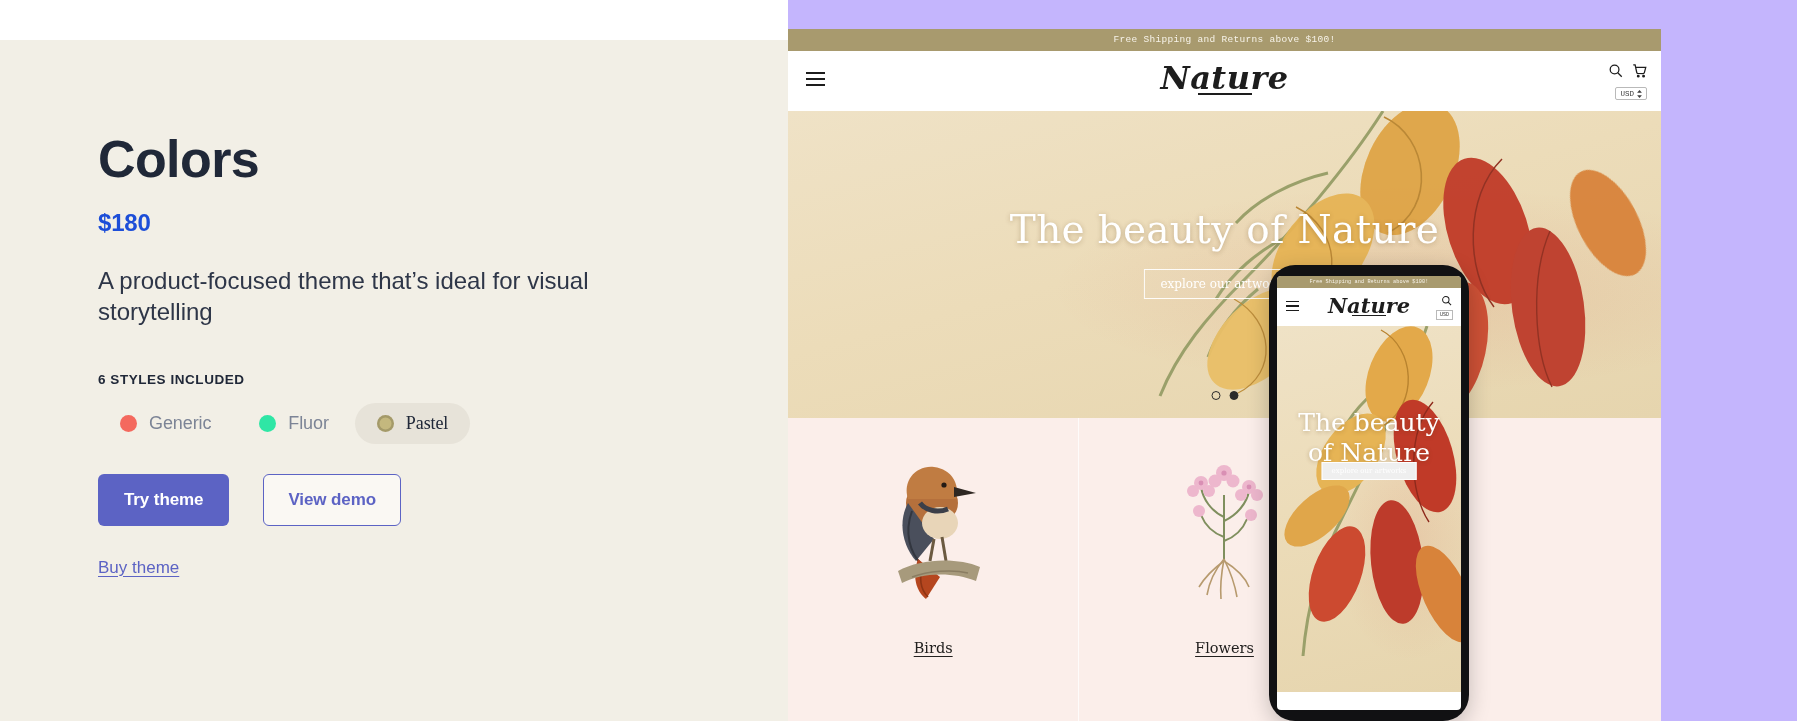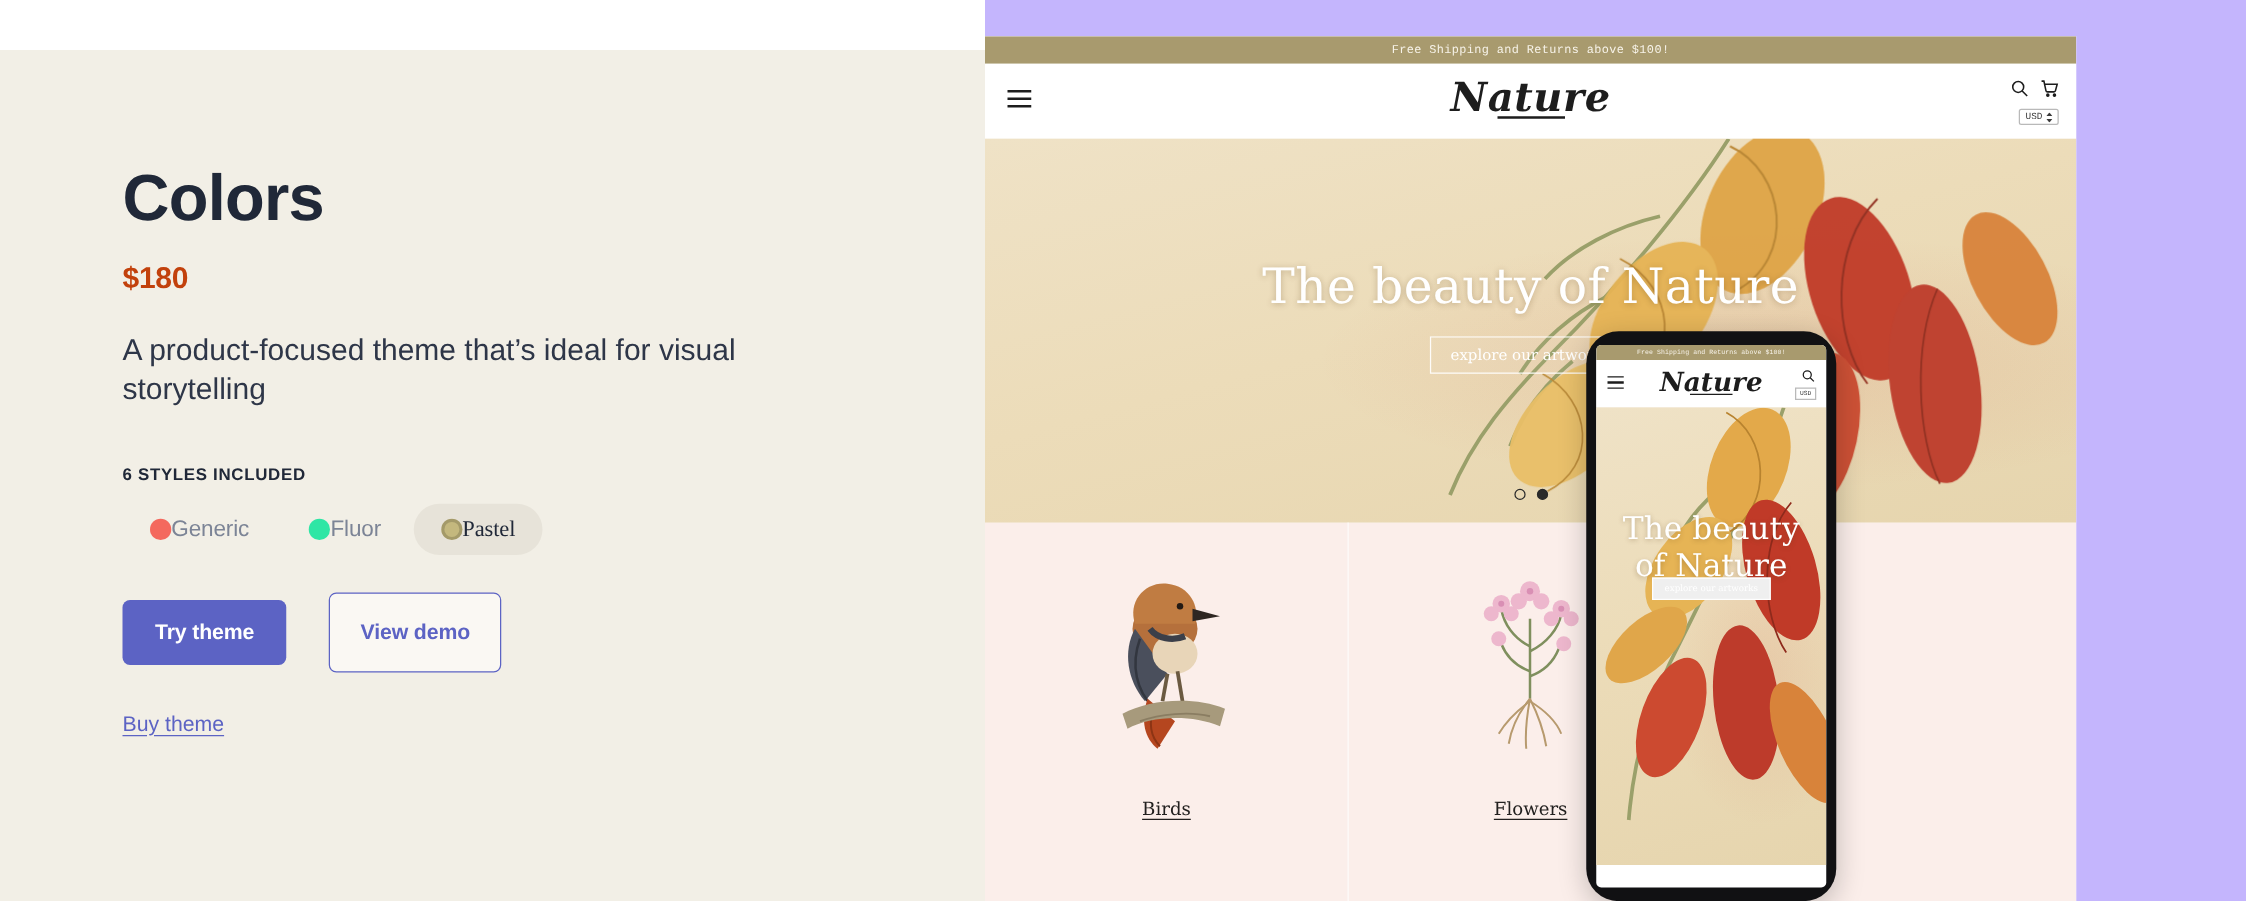--- a/index.html
+++ b/index.html
@@ -34,21 +34,21 @@
     font-size: 52px;
     font-weight: 700;
     color: #202838;
     letter-spacing: -0.6px;
     line-height: 1.05;
   }
   #price {
     margin-top: 22px;
     font-size: 24px;
     font-weight: 700;
-    color: #c2410c;
+    color: #1d4ed8;
     letter-spacing: -0.2px;
   }
   #tagline {
     margin-top: 28px;
     font-size: 24px;
     line-height: 1.32;
     color: #2e3648;
     font-weight: 400;
     max-width: 530px;
   }
@@ -63,21 +63,21 @@
   
   #styles-row {
     margin-top: 16px;
     display: flex;
     align-items: center;
     gap: 4px;
   }
   .style-pill {
     display: flex;
     align-items: center;
-    gap: 0;
+    gap: 12px;
     padding: 10px 22px;
     border-radius: 999px;
     cursor: pointer;
     background: transparent;
     border: none;
     font-family: inherit;
   }
   .style-pill.selected { background: #e7e3d9; }
   .style-dot {
     width: 17px; height: 17px;
@@ -111,21 +111,21 @@
     font-family: inherit;
     cursor: pointer;
     letter-spacing: -0.1px;
   }
   #view-demo-button {
     background: #faf8f3;
     color: #5c63c4;
     border: 1.6px solid #5c63c4;
     border-radius: 6px;
     padding: 0 24px;
-    height: 64px;
+    height: 52px;
     font-size: 17px;
     font-weight: 700;
     font-family: inherit;
     cursor: pointer;
     letter-spacing: -0.1px;
   }
   #buy-theme-link {
     display: inline-block;
     margin-top: 32px;
     font-size: 17px;

